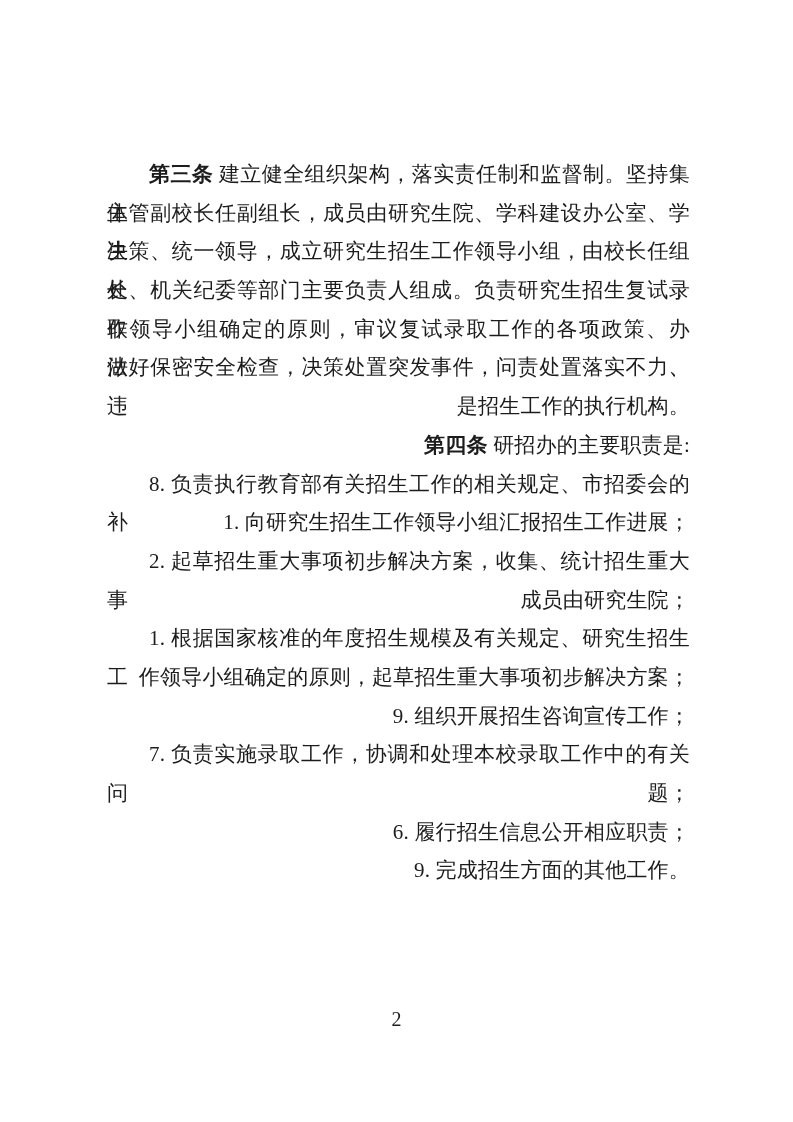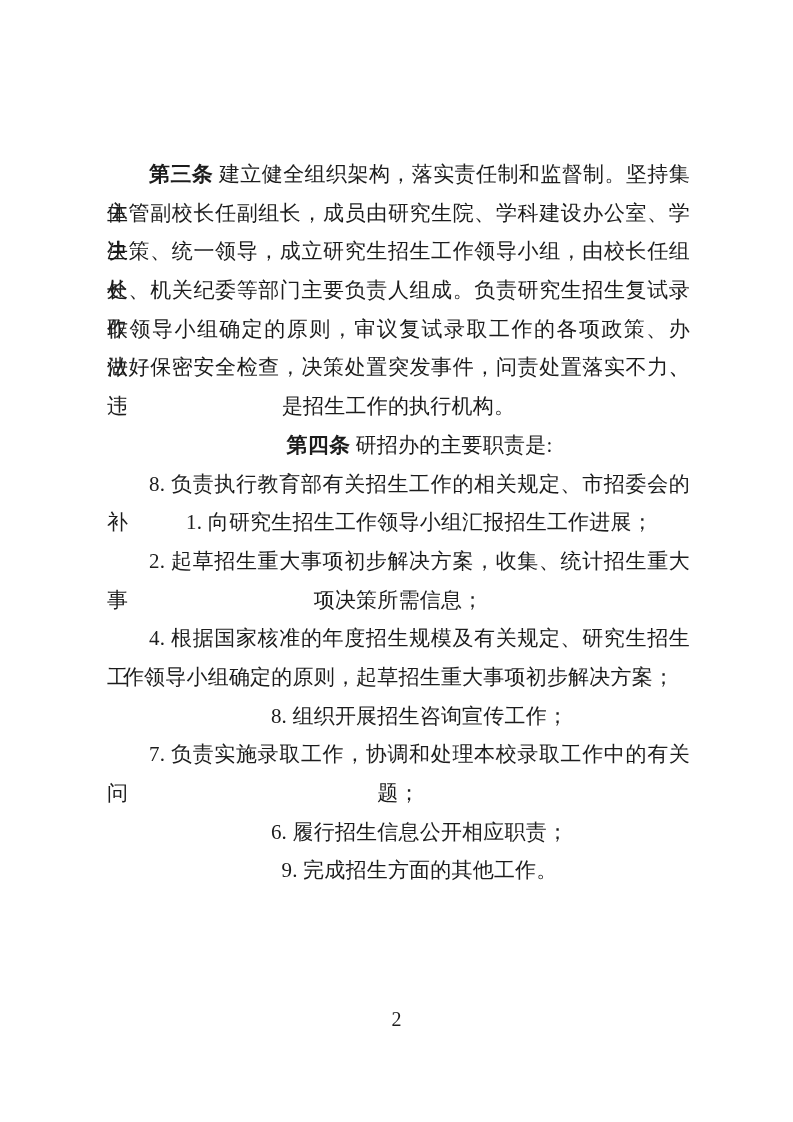--- a/index.html
+++ b/index.html
@@ -16,21 +16,21 @@
     position: absolute;
     top: 111px;
     left: 107px;
     width: 583px;
     margin-top: 44px;
   }
   .ln {
     font-size: 21px;
     line-height: 38.7px;
     height: 38.7px;
-    text-align: center;
+    text-align: right;
     letter-spacing: 0.2px;
   }
   .ind { text-indent: 2em; }
   .fill {
     text-align: justify;
     text-align-last: justify;
   }
   .hd { font-weight: bold; }
   .page-number {
     position: absolute;
@@ -51,23 +51,23 @@
   <div class="ln fill">主管副校长任副组长，成员由研究生院、学科建设办公室、学生</div>
   <div class="ln fill">决策、统一领导，成立研究生招生工作领导小组，由校长任组长，</div>
   <div class="ln fill">处、机关纪委等部门主要负责人组成。负责研究生招生复试录取</div>
   <div class="ln fill">作领导小组确定的原则，审议复试录取工作的各项政策、办法、</div>
   <div class="ln fill">做好保密安全检查，决策处置突发事件，问责处置落实不力、违</div>
   <div class="ln">是招生工作的执行机构。</div>
   <div class="ln ind"><span class="hd">第四条</span><span> 研招办的主要职责是:</span></div>
   <div class="ln ind fill">8. 负责执行教育部有关招生工作的相关规定、市招委会的补</div>
   <div class="ln ind">1. 向研究生招生工作领导小组汇报招生工作进展；</div>
   <div class="ln ind fill">2. 起草招生重大事项初步解决方案，收集、统计招生重大事</div>
-  <div class="ln">项决策所需信息；</div>
-  <div class="ln ind fill">4. 根据国家核准的年度招生规模及有关规定、研究生招生工</div>
+  <div class="ln">成员由研究生院；</div>
+  <div class="ln ind fill">1. 根据国家核准的年度招生规模及有关规定、研究生招生工</div>
   <div class="ln">作领导小组确定的原则，起草招生重大事项初步解决方案；</div>
-  <div class="ln ind">8. 组织开展招生咨询宣传工作；</div>
+  <div class="ln ind">9. 组织开展招生咨询宣传工作；</div>
   <div class="ln ind fill">7. 负责实施录取工作，协调和处理本校录取工作中的有关问</div>
   <div class="ln">题；</div>
   <div class="ln ind">6. 履行招生信息公开相应职责；</div>
   <div class="ln ind">9. 完成招生方面的其他工作。</div>
 </div>
 
 <div class="page-number">2</div>
 
 </body></html>

